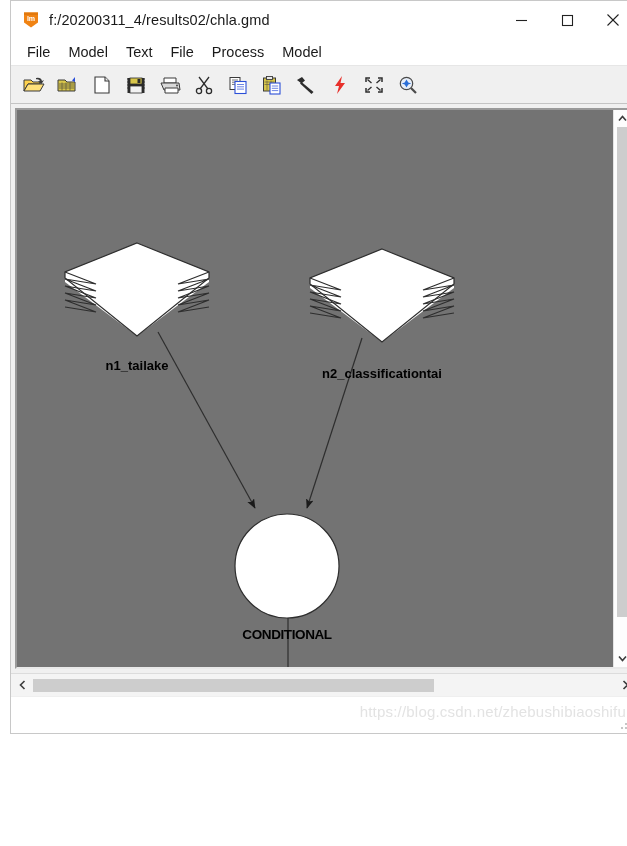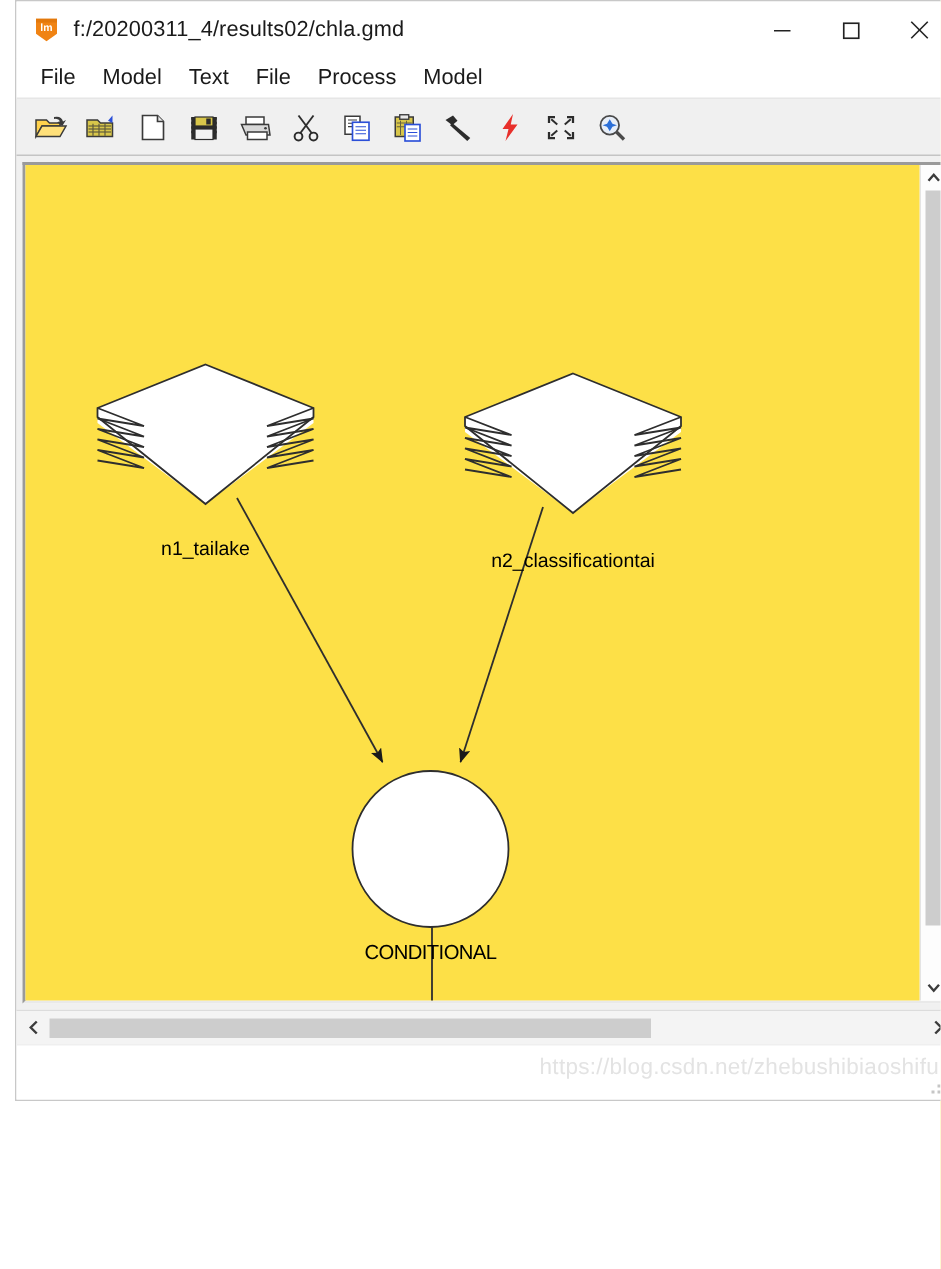--- a/index.html
+++ b/index.html
@@ -122,21 +122,22 @@
     border: 2px solid;
     border-color: #9a9a9a #e9e9e9 #e9e9e9 #9a9a9a;
     background: #ffffff;
     box-sizing: border-box;
     display: flex;
   }
   #model-canvas {
     flex: 1;
     position: relative;
     overflow: hidden;
-    background: #fde047;
+    background: #737373;
+    font-weight: bold;
   }
   #model-canvas svg { display: block; }
 
   
   #vscroll {
     width: 17px;
     background: #fdfdfd;
     border-left: 1px solid #e4e4e4;
     display: flex;
     flex-direction: column;

